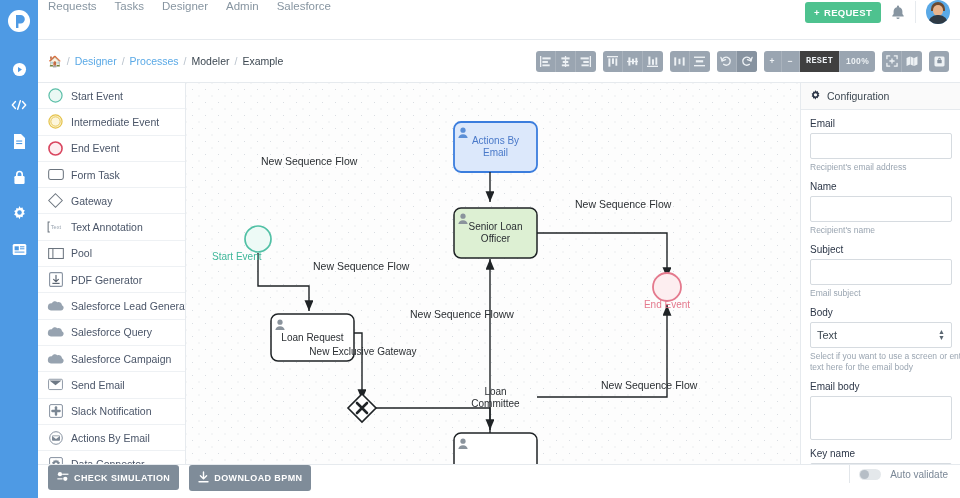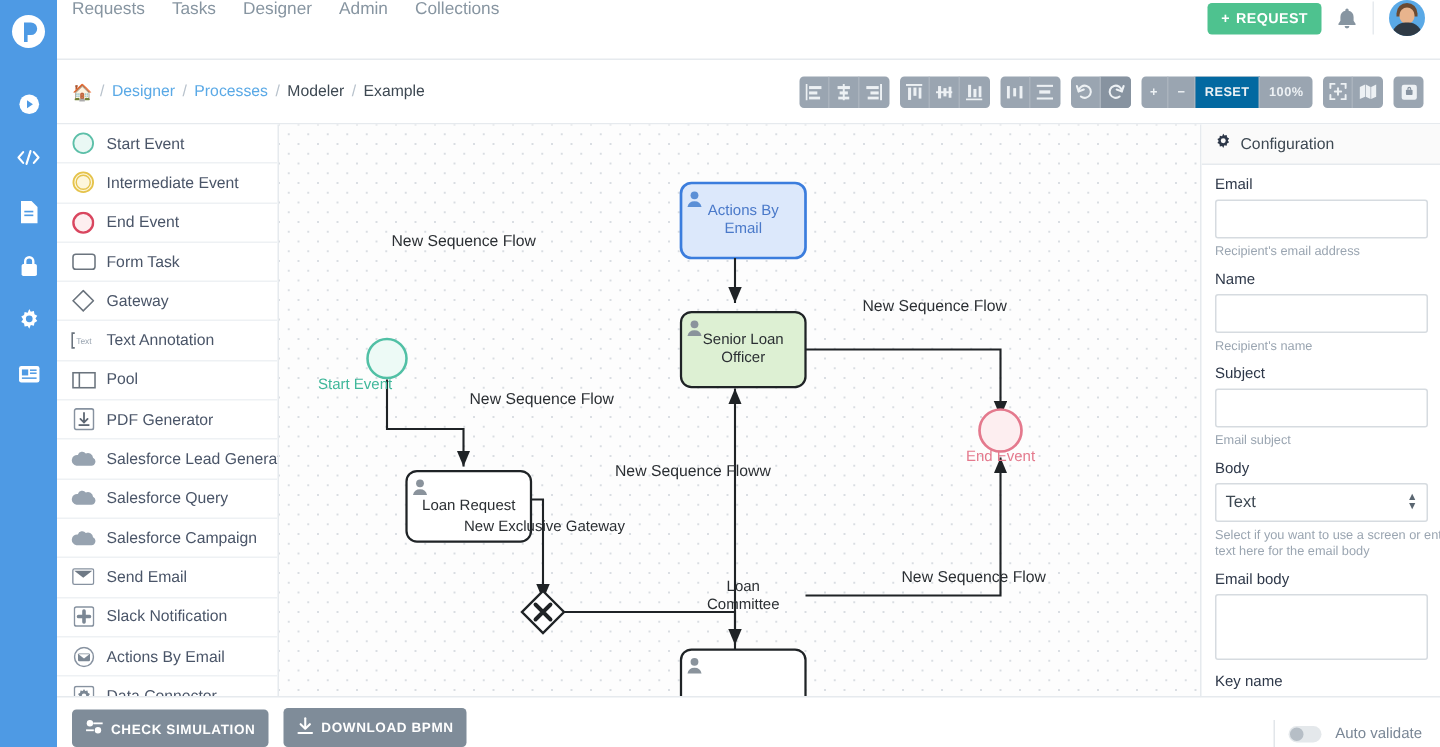--- a/index.html
+++ b/index.html
@@ -72,21 +72,21 @@
     width:20px; height:21px; display:flex; align-items:center; justify-content:center;
     color:#edf1f4; cursor:pointer; border-right:1px solid #aab3bd;
   }
   .tbtn:last-child { border-right:none; }
   .tbtn.dark { background:#8793a0; }
   .tlabel {
     height:21px; display:flex; align-items:center; padding:0 6px;
     color:#edf1f4; font-size:8.5px; font-weight:bold; cursor:pointer;
     border-right:1px solid #aab3bd; letter-spacing:.3px;
   }
-  .tlabel.shade { background:#0369a1; }
+  .tlabel.shade { background:#404040;font-family:Liberation Mono, monospace; }
   .tlabel:last-child { border-right:none; }
 
   
   .palette {
     position:absolute; left:38px; top:83px; width:148px; height:381px;
     background:#fff; border-right:1px solid #e6eaee; overflow:hidden;
   }
   .pitem {
     height:26.3px; display:flex; align-items:center; gap:7px;
     padding-left:9px; border-bottom:1px solid #eef1f4;
@@ -149,21 +149,21 @@
   .farea {
     width:142px; height:44px; border:1px solid #d6dbe0; border-radius:2px;
     background:#fff; outline:none; resize:none; font-size:10px; padding:4px 6px;
     font-family:"Liberation Sans", sans-serif;
   }
 
   
   .footer {
     position:absolute; left:38px; top:464px; width:922px; height:34px;
     background:#fff; border-top:1px solid #e6eaee;
-    display:flex; align-items:flex-end;
+    display:flex; align-items:flex-start;
   }
   .fbtn {
     background:#7f8c99; color:#fff; border:none; border-radius:3px;
     font-size:9px; font-weight:bold; letter-spacing:.4px;
     padding:6px 9px; margin-left:10px; cursor:pointer;
     display:flex; align-items:center; gap:5px;
   }
   .foot-right { margin-left:auto; display:flex; align-items:center; gap:9px; padding-right:12px; }
   .foot-div { width:1px; height:18px; background:#e2e6ea; }
   .toggle {
@@ -230,21 +230,21 @@
       </div>
     </div>
   </div>
 
   <div class="header">
     <div class="nav">
       <a>Requests</a>
       <a>Tasks</a>
       <a>Designer</a>
       <a>Admin</a>
-      <a>Collections</a>
+      <a>Salesforce</a>
     </div>
     <div class="hdr-right">
       <button class="btn-request">
         <span>+</span>
         <span>REQUEST</span>
       </button>
       <span class="bell">
         <svg width="14" height="15" viewBox="0 0 14 15" fill="#8795a1">
             <path d="M7 0.6a1.1 1.1 0 0 1 1.1 1.1v.5A4.4 4.4 0 0 1 11.4 6.4v2.5l1.3 1.9v.8H1.3v-.8l1.3-1.9V6.4A4.4 4.4 0 0 1 5.9 2.2v-.5A1.1 1.1 0 0 1 7 .6z"></path>
             <path d="M5.4 12.4h3.2a1.6 1.6 0 0 1-3.2 0z"></path>

